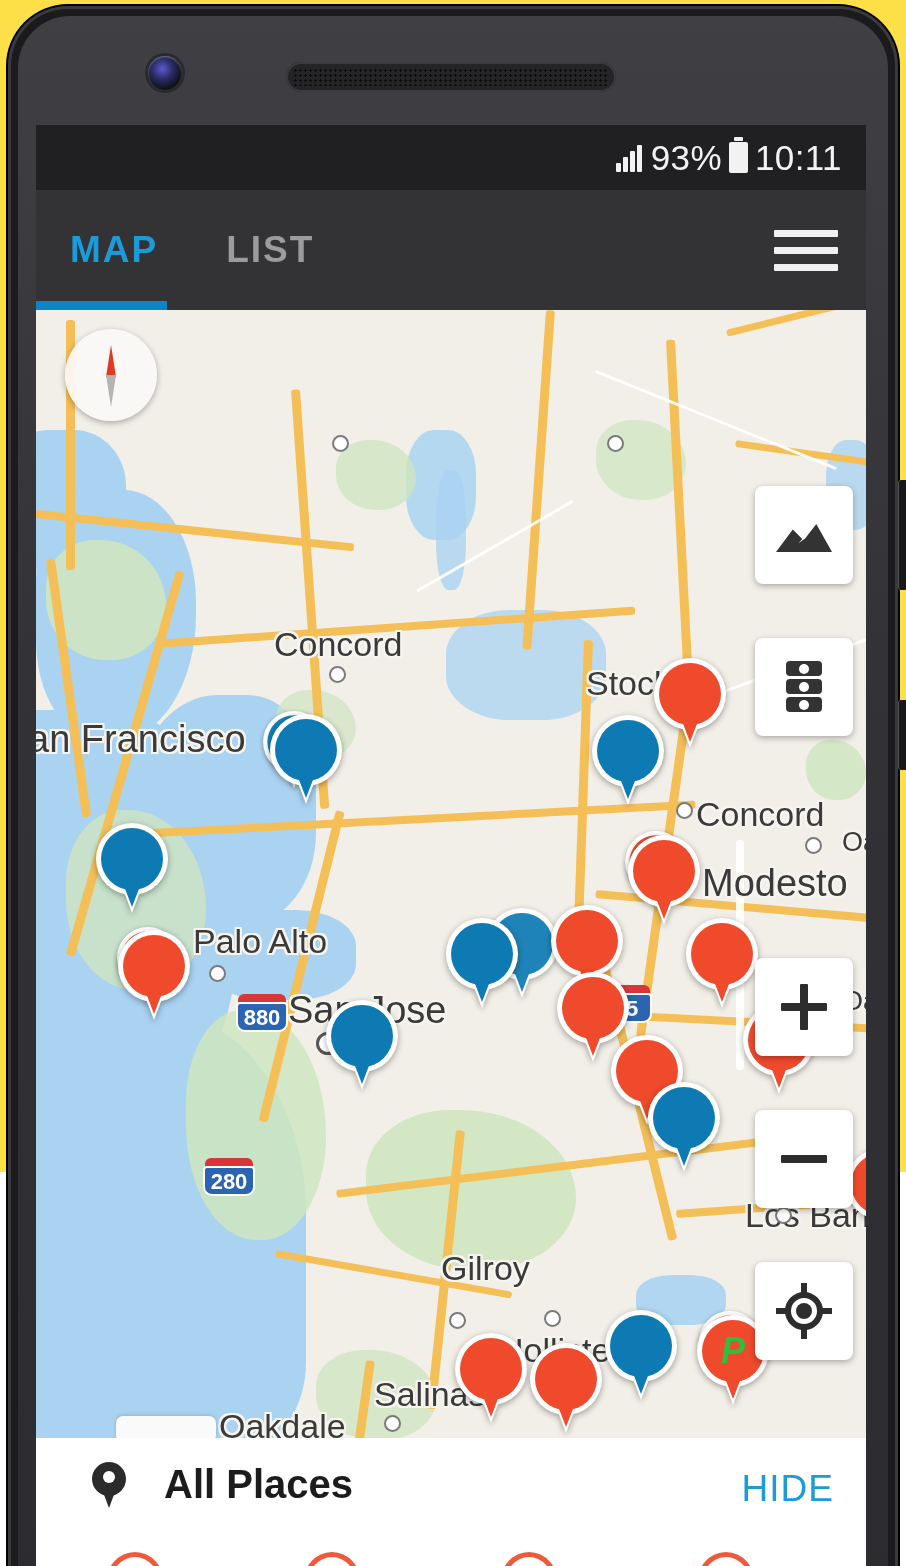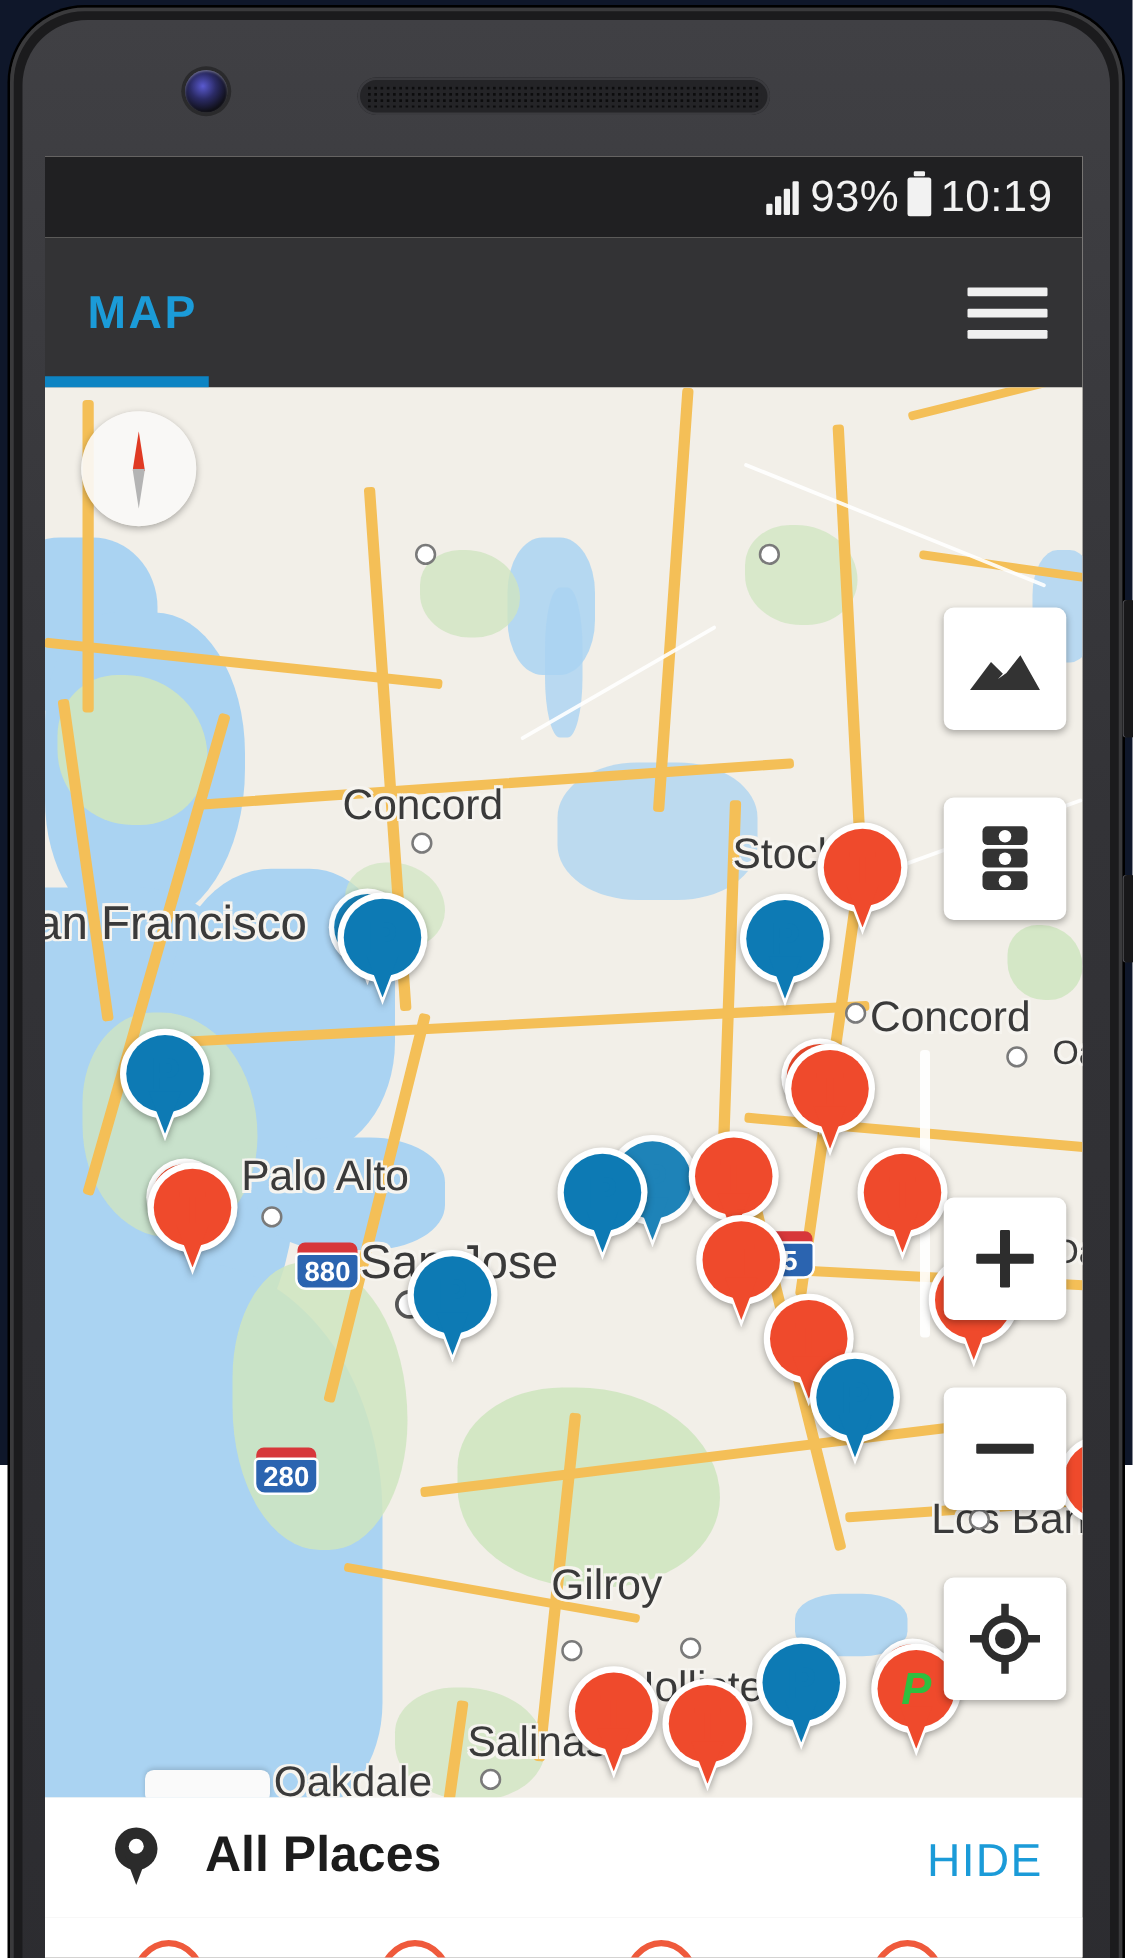--- a/index.html
+++ b/index.html
@@ -1,19 +1,19 @@
 <!DOCTYPE html>
 <html><head>
 <meta charset="utf-8">
 <style>
   html,body{margin:0;padding:0;background:#ffffff;}
   body{width:906px;height:1566px;overflow:hidden;font-family:"Liberation Sans",sans-serif;}
 
   
-  #phone{position:absolute;left:0;top:0;width:906px;height:1172px;background:#0f172a;}
+  #phone{position:absolute;left:0;top:0;width:906px;height:1172px;background:#fde047;}
   .bezel-outer{position:absolute;left:8px;top:6px;width:890px;height:1620px;
       border-radius:60px 60px 40px 40px;background:#1b1b1d;
       box-shadow:inset 0 0 0 3px #3a3a3c, 0 0 0 2px #000;}
   .bezel-inner{position:absolute;left:18px;top:16px;width:870px;height:1600px;
       border-radius:52px 52px 34px 34px;
       background:linear-gradient(180deg,#404044 0%,#333337 40%,#2c2c30 100%);}
   .cam{position:absolute;left:148px;top:56px;width:34px;height:34px;border-radius:50%;
       background:radial-gradient(circle at 42% 38%,#5a5ad0 0%,#2b2b66 36%,#101018 70%,#000 100%);
       box-shadow:0 0 0 3px #2a2a2c, inset 0 1px 2px rgba(255,255,255,.35);}
   .speaker{position:absolute;left:286px;top:62px;width:330px;height:30px;border-radius:16px;
@@ -171,27 +171,28 @@
     <div class="statusbar">
       <div class="sb-group">
         <span class="sig">
             <b></b>
             <b></b>
             <b></b>
             <b></b>
           </span>
         <span>93%</span>
         <span class="batt"></span>
-        <span>10:19</span>
+        <span>10:11</span>
       </div>
     </div>
 
     <div class="toolbar">
       <div class="tabs">
         <div class="tab active">MAP</div>
+        <div class="tab">LIST</div>
       </div>
       <div class="tab-ind"></div>
       <div class="hamburger">
         <span></span>
           <span></span>
           <span></span>
       </div>
     </div>
 
     <div id="map">
@@ -247,20 +248,21 @@
 
       <div class="compass">
         <div class="n"></div>
           <div class="s"></div>
       </div>
 
       <div class="maplabel" style="left:238px;top:315px;">Concord</div>
       <div class="maplabel" style="left:-8px;top:408px;font-size:38px;">an Francisco</div>
       <div class="maplabel" style="left:550px;top:354px;">Stockton</div>
       <div class="maplabel" style="left:660px;top:485px;">Concord</div>
+      <div class="maplabel" style="left:666px;top:552px;font-size:38px;">Modesto</div>
       <div class="maplabel sm" style="left:806px;top:517px;">Oakdale</div>
       <div class="maplabel" style="left:157px;top:612px;">Palo Alto</div>
       <div class="maplabel" style="left:252px;top:679px;font-size:38px;">San Jose</div>
       <div class="maplabel" style="left:709px;top:886px;">Los Banos</div>
       <div class="maplabel" style="left:405px;top:939px;">Gilroy</div>
       <div class="maplabel" style="left:463px;top:1021px;">Hollister</div>
       <div class="maplabel" style="left:338px;top:1065px;">Salinas</div>
       <div class="maplabel" style="left:183px;top:1097px;">Oakdale</div>
       <div class="maplabel sm" style="left:806px;top:676px;">Oak</div>
 

